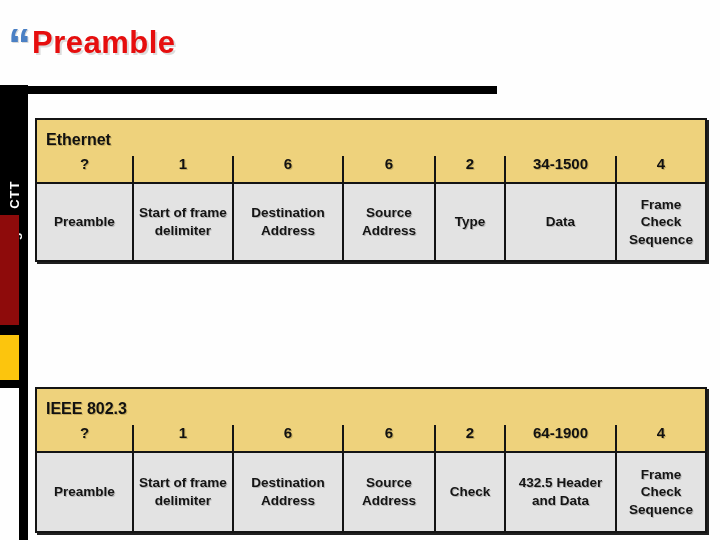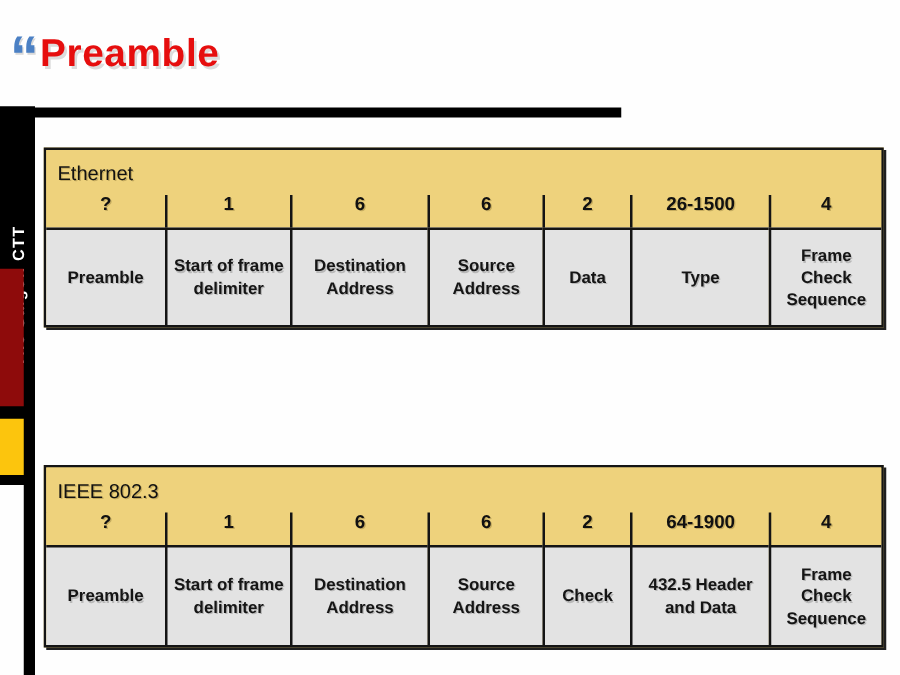--- a/index.html
+++ b/index.html
@@ -112,21 +112,21 @@
     box-shadow: 2px 2px 0 #1f1f1f;
     display: flex;
     flex-direction: column;
     background: var(--header-gold, #eed27c);
   }
   .t-title {
     height: 36px;
     line-height: 40px;
     padding-left: 9px;
     font-size: 16px;
-    font-weight: normal;
+    font-weight: bold;
     color: #111;
     background: var(--header-gold, #eed27c);
     text-shadow: 1px 1px 0 rgba(120,100,40,0.35);
   }
   .size-row, .body-row {
     display: grid;
     grid-template-columns: 95px 100px 110px 92px 70px 111px 90px;
   }
   .size-row { height: 26px; background: var(--header-gold, #eed27c); }
   .size-cell {
@@ -151,21 +151,21 @@
     font-size: 13.5px;
     font-weight: bold;
     color: #151515;
     line-height: 1.3;
     padding: 2px 4px;
     text-shadow: 1px 1px 0 rgba(130,130,130,0.45);
   }
   .body-cell:not(:first-child) { border-left: 2px solid #141414; }
 
   .table-ethernet { top: 118px; height: 144px; }
-  .table-ieee    { top: 372px; height: 146px; }
+  .table-ieee    { top: 387px; height: 146px; }
 </style>
 </head>
 <body>
 
 <div class="slide">
 
   <div class="title-row">
     <span class="bullet">“</span><span class="page-title">Preamble</span>
   </div>
 
@@ -181,30 +181,30 @@
   <div class="sidebar-line"></div>
 
   <section class="frame-table table-ethernet">
     <div class="t-title">Ethernet</div>
     <div class="size-row">
         <div class="size-cell">?</div>
         <div class="size-cell">1</div>
         <div class="size-cell">6</div>
         <div class="size-cell">6</div>
         <div class="size-cell">2</div>
-        <div class="size-cell">26-1500</div>
+        <div class="size-cell">34-1500</div>
         <div class="size-cell">4</div>
       </div>
     <div class="body-row">
         <div class="body-cell">Preamble</div>
         <div class="body-cell">Start of frame delimiter</div>
         <div class="body-cell">Destination Address</div>
         <div class="body-cell">Source Address</div>
+        <div class="body-cell">Type</div>
         <div class="body-cell">Data</div>
-        <div class="body-cell">Type</div>
         <div class="body-cell">Frame Check Sequence</div>
       </div>
   </section>
 
   <section class="frame-table table-ieee">
     <div class="t-title">IEEE 802.3</div>
     <div class="size-row">
         <div class="size-cell">?</div>
         <div class="size-cell">1</div>
         <div class="size-cell">6</div>

